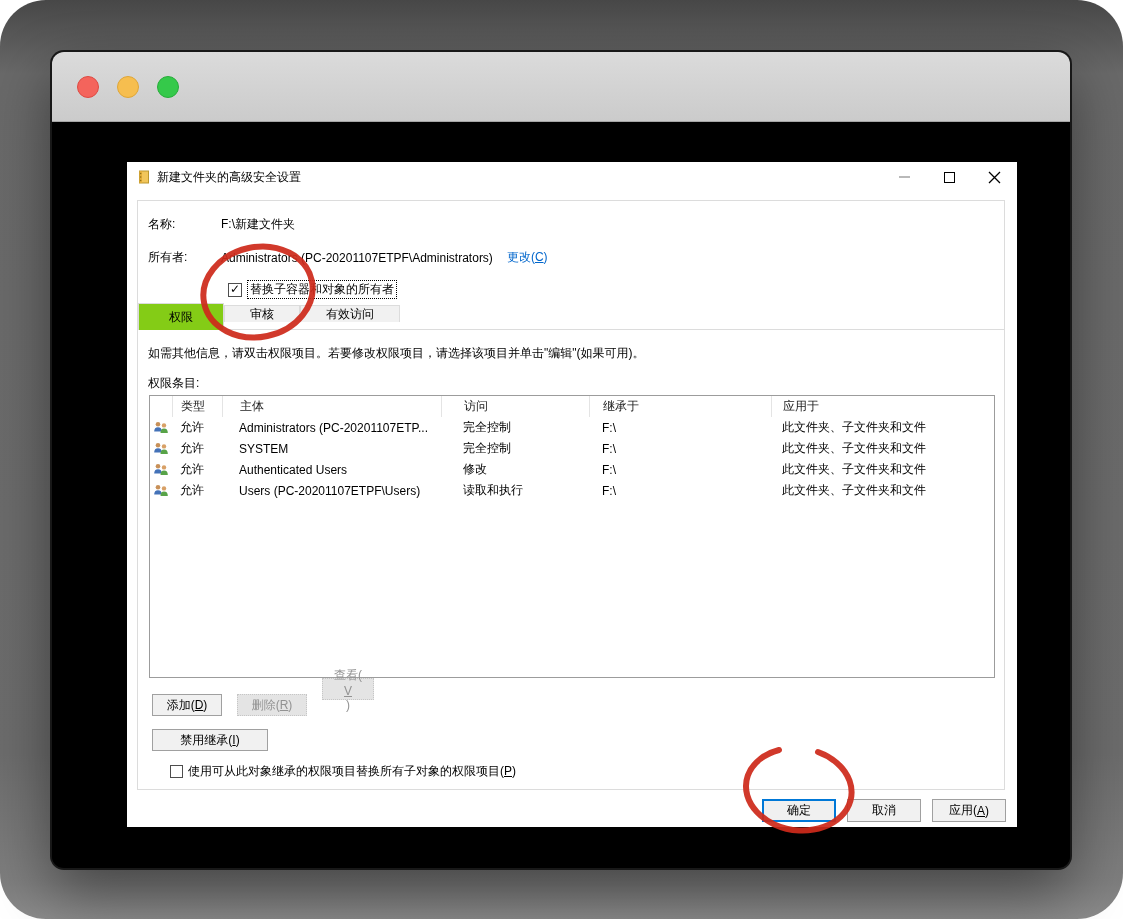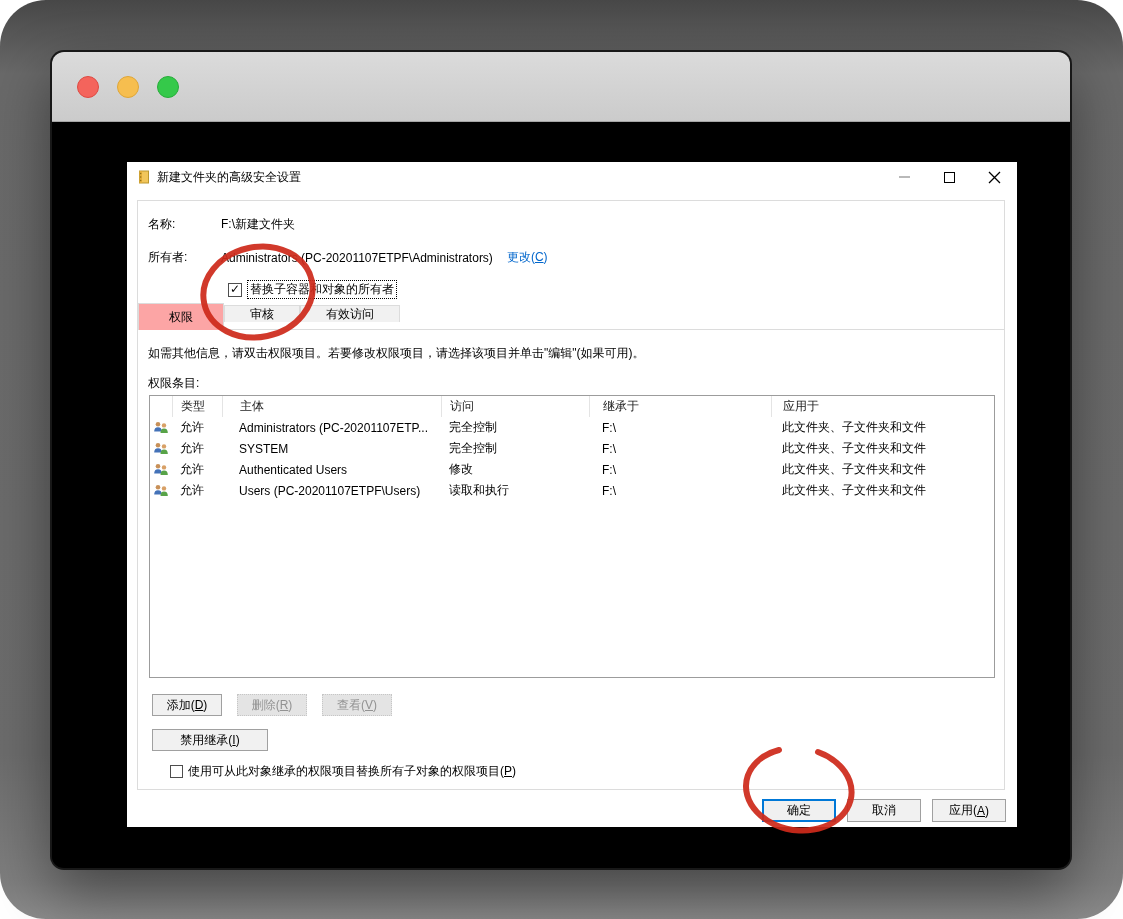--- a/index.html
+++ b/index.html
@@ -48,49 +48,49 @@
     align-items:center; justify-content:center; font-size:12px; line-height:1; color:#000; }
   .cbox.small { width:13px; height:13px; }
   .check-glyph { transform:translateY(-1px); font-weight:bold; }
   .cb-label { margin-left:5px; }
   .focus-dotted { border:1px dotted #000; padding:0 2px; }
 
   
   .tabbar { position:absolute; left:0; top:102px; height:27px; display:flex; }
   .tab { height:17px; margin-top:2px; background:#f1f1f1; border:1px solid #dcdcdc; border-bottom:none;
     display:flex; align-items:center; justify-content:center; cursor:default; }
-  .tab.active { height:27px; margin-top:0; background:#fca5a5; position:relative; z-index:2;text-align:center; }
+  .tab.active { height:27px; margin-top:0; background:#84cc16; position:relative; z-index:2;text-align:center; }
   .tab.t0 { width:86px; } .tab.t1 { width:76px; } .tab.t2 { width:100px; }
   .tab-line { position:absolute; left:0; top:128px; width:100%; height:1px; background:#dcdcdc; z-index:1; }
 
   .info { position:absolute; left:10px; top:144px; width:720px; }
   .entries-label { position:absolute; left:10px; top:174px; }
 
   
   .table { position:absolute; left:11px; top:194px; width:846px; height:283px;
     border:1px solid #9c9c9c; background:#fff; overflow:hidden; }
   .thead { display:flex; height:21px; align-items:center; color:#1a1a1a; }
   .trow  { display:flex; height:21px; align-items:center; }
   .cell  { height:100%; display:flex; align-items:center; overflow:hidden; white-space:nowrap;text-align:center; }
   .c-icon { width:22px; justify-content:center; }
   .c-type { width:50px; padding-left:8px; }
   .c-principal { width:219px; padding-left:17px; }
-  .c-access { width:148px; padding-left:8px; }
+  .c-access { width:148px; padding-left:22px; }
   .c-inherit { width:182px; padding-left:13px; }
   .c-applies { flex:1; padding-left:11px; }
   .thead .cell { border-left:1px solid #e4e4e4; }
   .thead .c-icon { border-left:none; }
 
   
   .btn { font-family:inherit; font-size:12px; color:#000; background:#f1f1f1;
     border:1px solid #a0a0a0; display:flex; align-items:center; justify-content:center; cursor:pointer; }
   .btn.disabled { background:#e4e4e4; border:1px dotted #c6c6c6; color:#929292; cursor:default; }
   .btn-add  { position:absolute; left:14px;  top:493px; width:70px; height:22px; }
   .btn-del  { position:absolute; left:99px;  top:493px; width:70px; height:22px; }
-  .btn-view { position:absolute; left:184px; top:493px; width:70px; height:22px; }
+  .btn-view { position:absolute; left:184px; top:477px; width:52px; height:22px;flex-direction:column; }
   .btn-inherit { position:absolute; left:14px; top:528px; width:116px; height:22px; }
   .bottom-cb { position:absolute; left:12px; top:562px; display:flex; align-items:center;padding-left:20px; }
 
   .footer-btn { position:absolute; top:637px; width:74px; height:23px; }
   .btn-ok     { left:635px; border:2px solid #0078d7; background:#f0f0f0; }
   .btn-cancel { left:720px; }
   .btn-apply  { left:805px; }
 
   
   .annotations { position:absolute; inset:0; pointer-events:none; z-index:50; }

